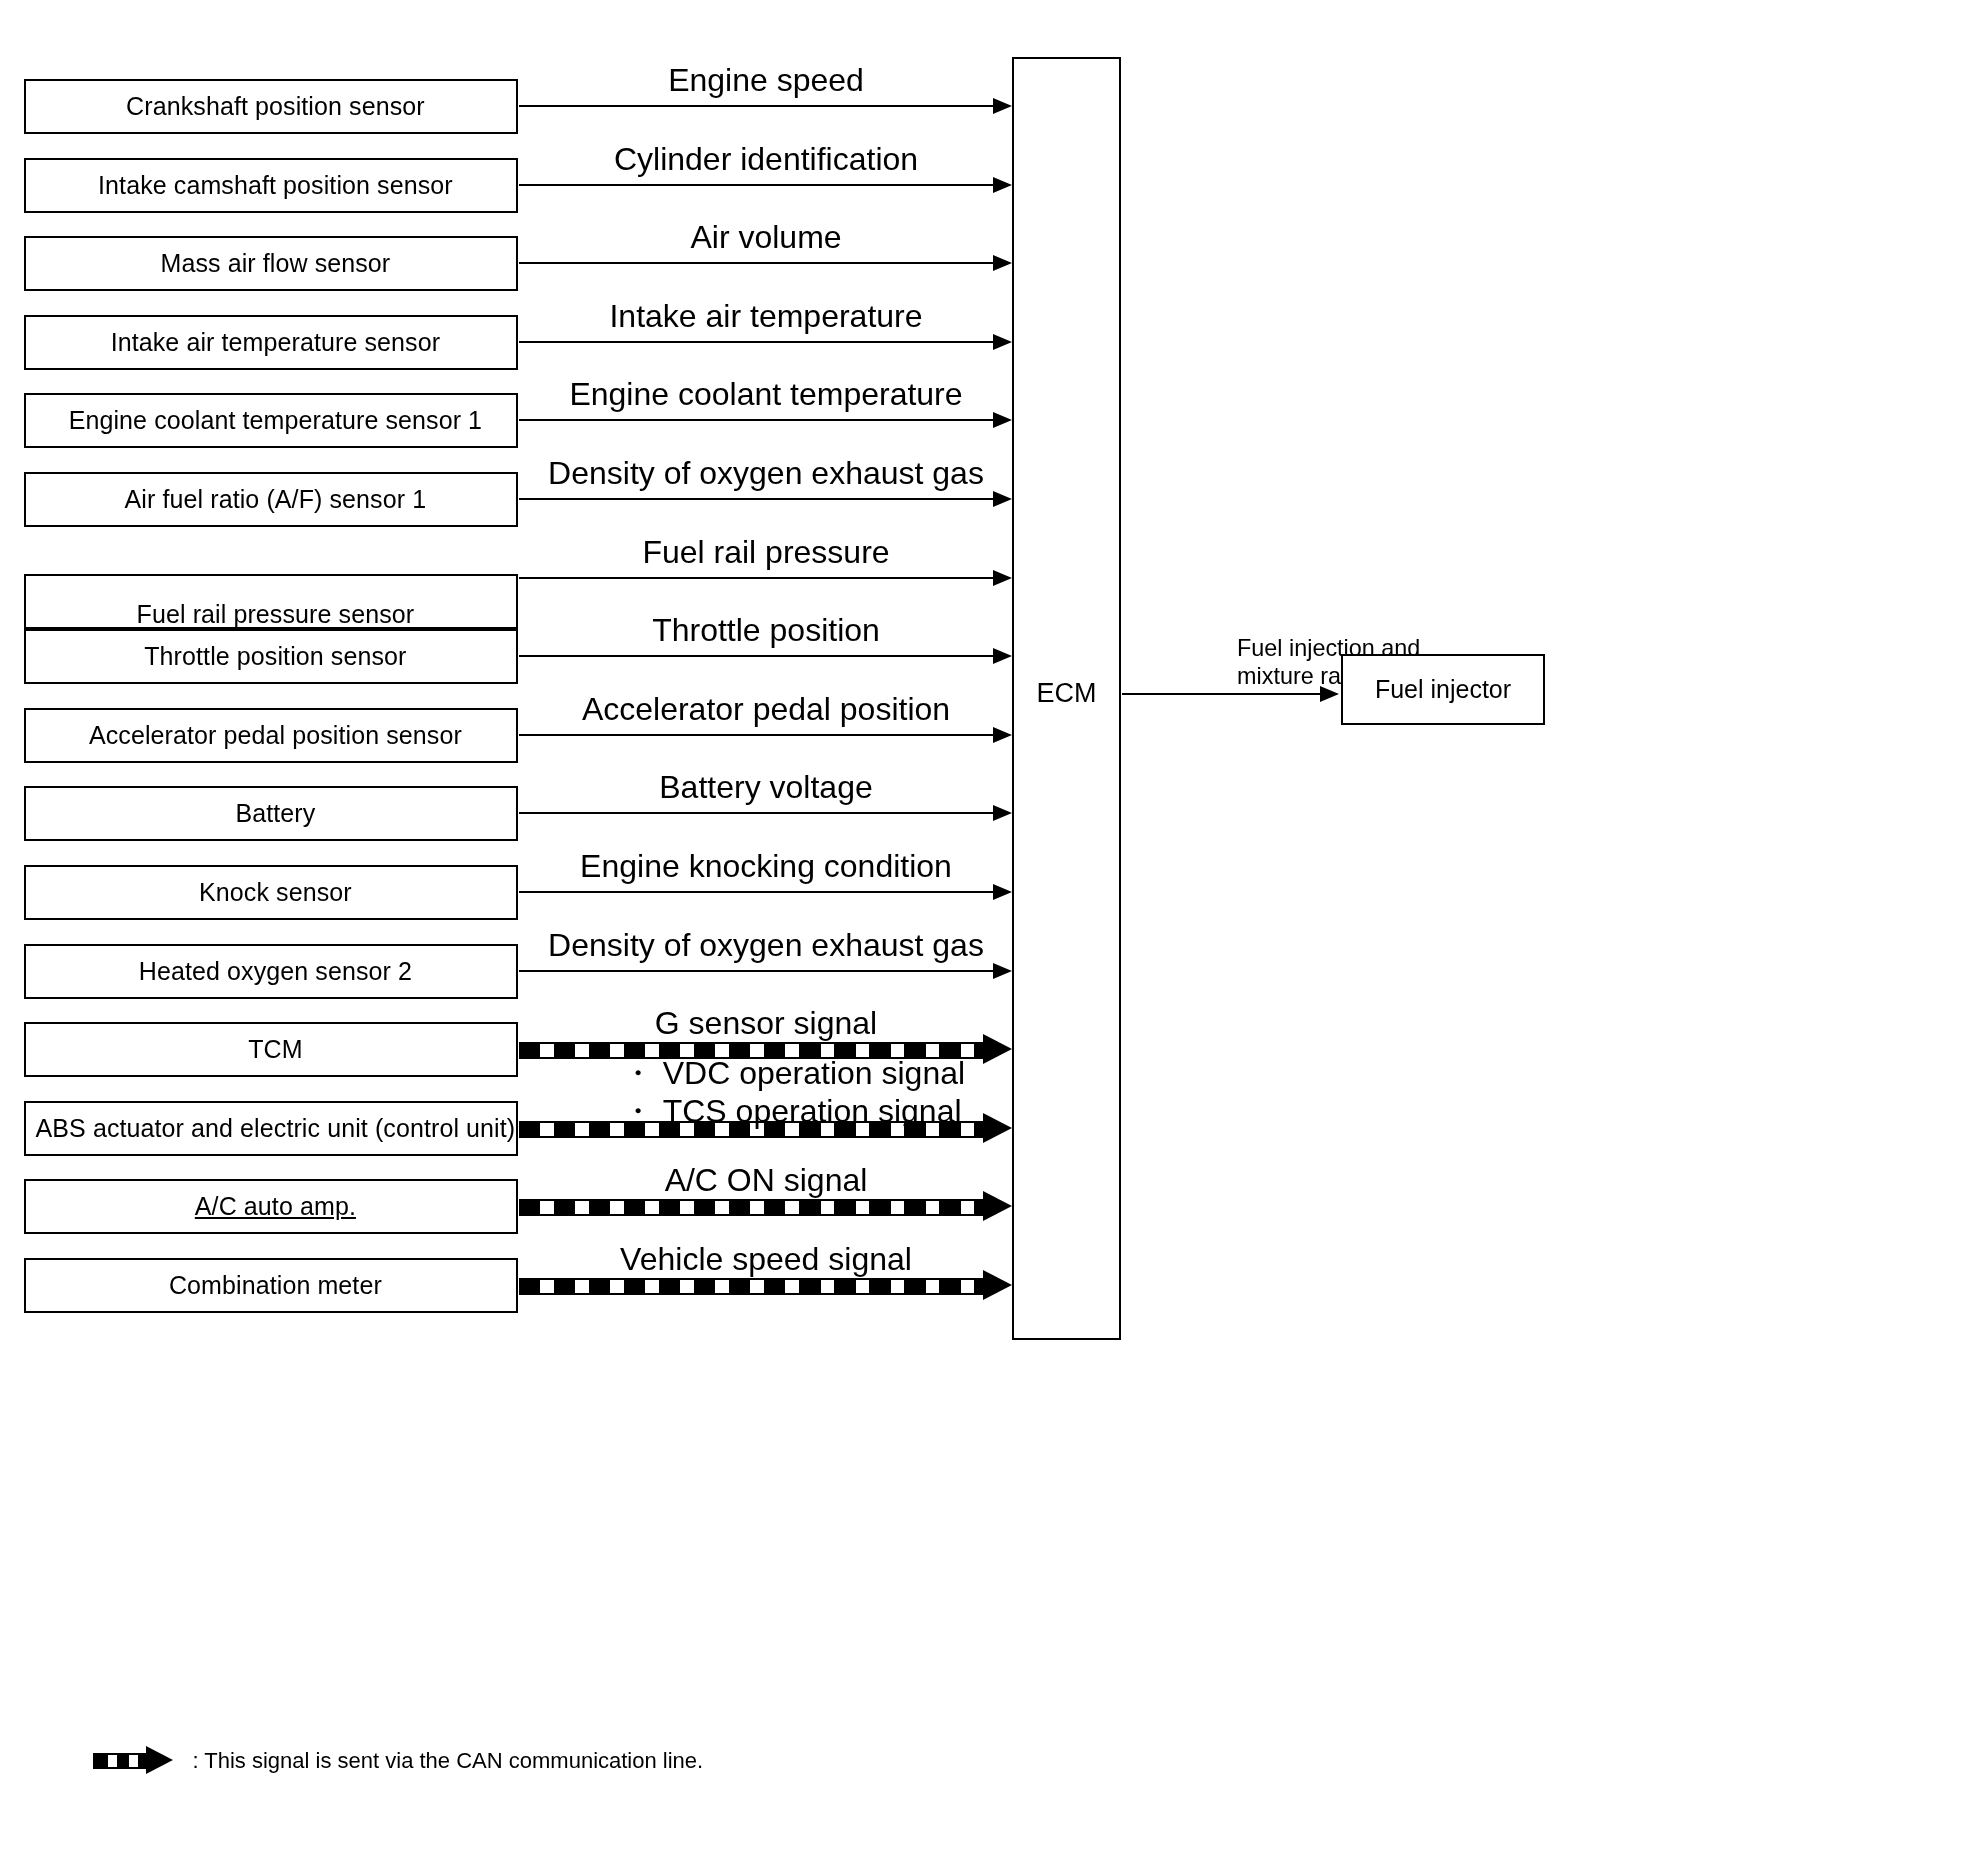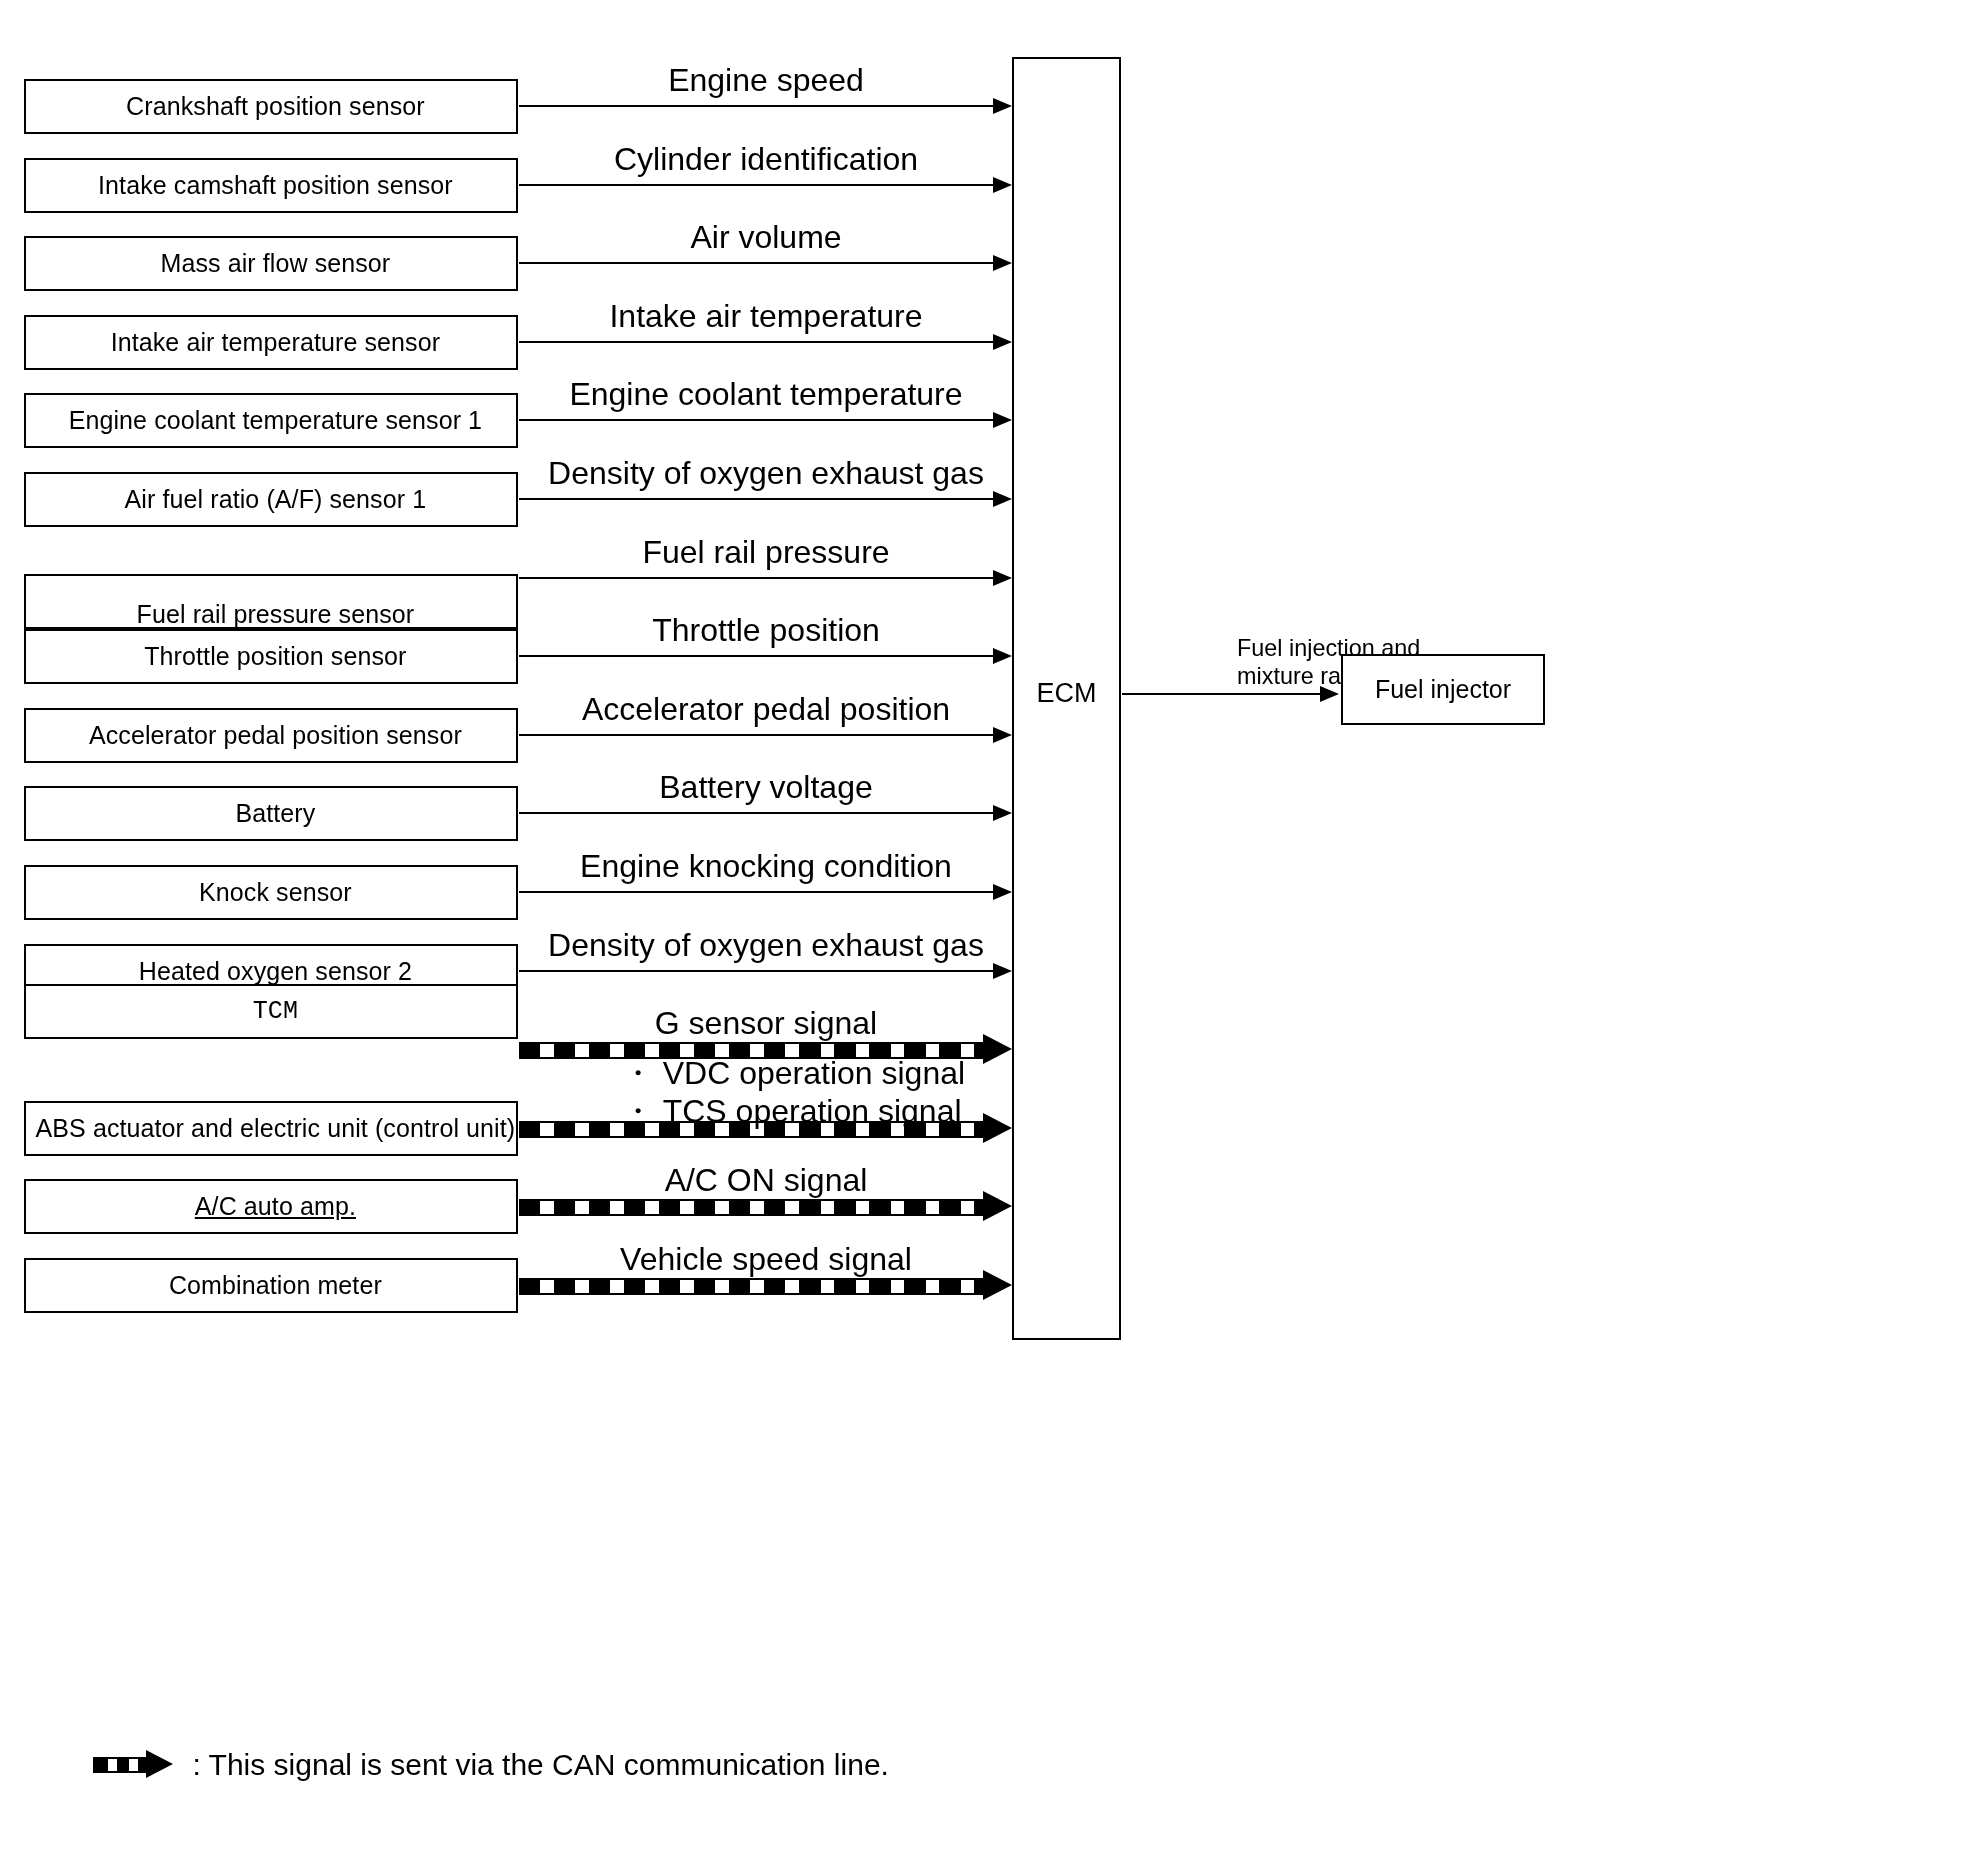--- a/index.html
+++ b/index.html
@@ -185,21 +185,21 @@
   #legend-swatch .head {
     position: absolute;
     left: 53px;
     top: -6.8px;
     width: 0; height: 0;
     border-top: 14.6px solid transparent;
     border-bottom: 14.6px solid transparent;
     border-left: 27px solid #000;
   }
   #legend-text {
-    font-size: 30px;
+    font-size: 22px;
     white-space: nowrap;
     margin-left: 17.6px;
   }
 </style>
 </head>
 <body>
 
 <div id="canvas">
 
   <div id="ecm-box"></div>
@@ -282,21 +282,21 @@
       </div>
       <div class="arrow-line" style="left: 519px; top: 891px; width: 476px;"></div>
       <div class="arrow-head" style="left: 993px; top: 884px;"></div>
       <div class="sig-label" style="left: 766px; top: 849px;">Engine knocking condition</div>
       <div class="src-box" style="top: 944px; width: 494px;">
         <span>Heated oxygen sensor 2</span>
       </div>
       <div class="arrow-line" style="left: 519px; top: 970px; width: 476px;"></div>
       <div class="arrow-head" style="left: 993px; top: 963px;"></div>
       <div class="sig-label" style="left: 766px; top: 928px;">Density of oxygen exhaust gas</div>
-      <div class="src-box" style="top: 984px; width: 494px; font-family: Liberation Mono, monospace;">
+      <div class="src-box" style="top: 1022px; width: 494px;">
         <span>TCM</span>
       </div>
       <div class="can-line" style="left: 519px; top: 1042px; width: 466px;"></div>
       <div class="can-head" style="left: 983px; top: 1034px;"></div>
       <div class="sig-label" style="left: 766px; top: 1006px;">G sensor signal</div>
       <div class="src-box" style="top: 1101px; width: 494px;">
         <span>ABS actuator and electric unit (control unit)</span>
       </div>
       <div class="can-line" style="left: 519px; top: 1121px; width: 466px;"></div>
       <div class="can-head" style="left: 983px; top: 1113px;"></div>

